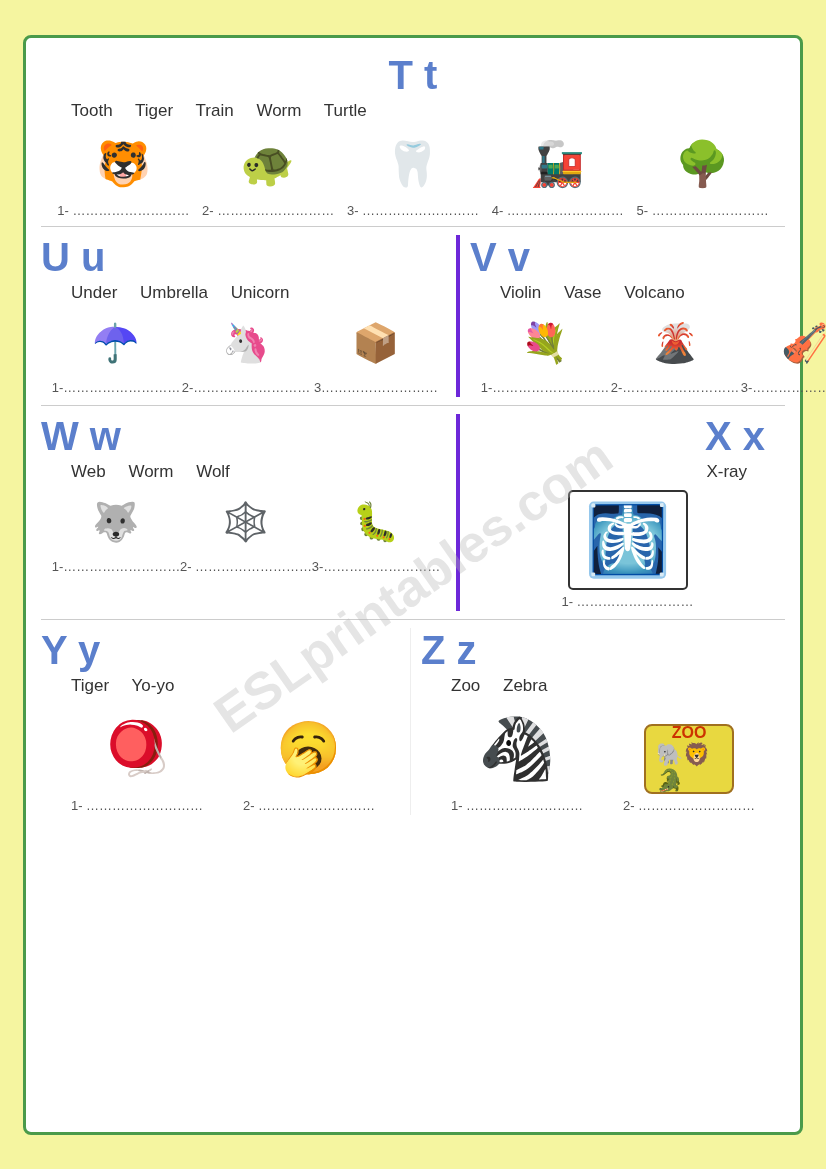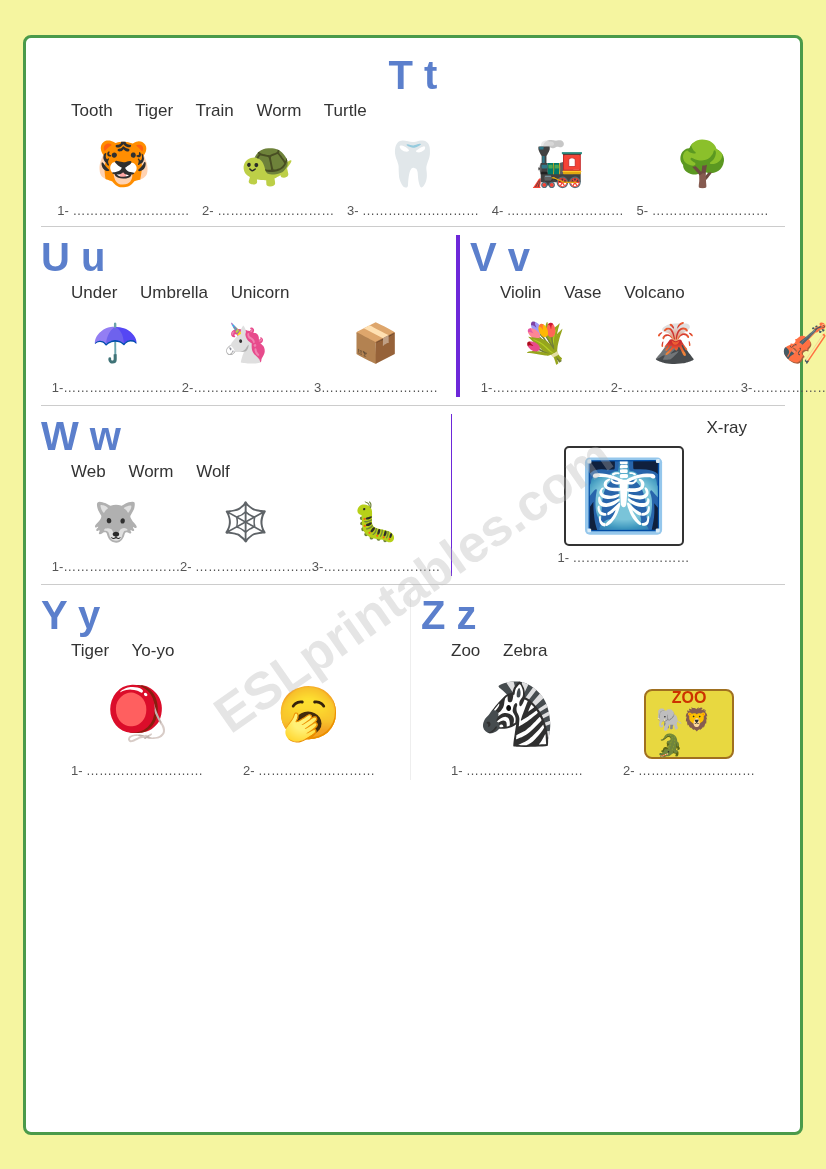--- a/index.html
+++ b/index.html
@@ -74,21 +74,21 @@
       display: flex;
       margin-bottom: 5px;
     }
     .section-uv .left { flex: 1; border-right: 4px solid #6d28d9; padding-right: 5px; }
     .section-uv .right { flex: 1; padding-left: 10px; }
 
     .section-wx {
       display: flex;
       margin-bottom: 5px;
     }
-    .section-wx .left { flex: 1; border-right: 1px solid #6d28d9; }
+    .section-wx .left { flex: 1; border-right: 4px solid #6d28d9; padding-right: 5px; }
     .section-wx .right { flex: 1; padding-left: 10px; }
 
     .section-yz {
       display: flex;
       margin-bottom: 2px;
     }
     .section-yz .left { flex: 1; border-right: 1px solid #eee; padding-right: 5px; }
     .section-yz .right { flex: 1; padding-left: 10px; }
 
     
@@ -274,20 +274,21 @@
           <div class="fill-line">2- ………………………</div>
         </div>
         <div class="img-item">
           <div class="img-placeholder-sm">🐛</div>
           <div class="fill-line">3-………………………</div>
         </div>
       </div>
     </div>
 
     <div class="right">
+      <div class="letter-heading" style="text-align:right; padding-right: 20px;">X x</div>
       <div class="words-row" style="text-align:right; padding-right: 20px; padding-left: 0;">
         <span>X-ray</span>
       </div>
       <div class="images-row" style="justify-content:center;">
         <div class="img-item">
           <div class="xray-box">🩻</div>
           <div class="fill-line">1- ………………………</div>
         </div>
       </div>
     </div>

